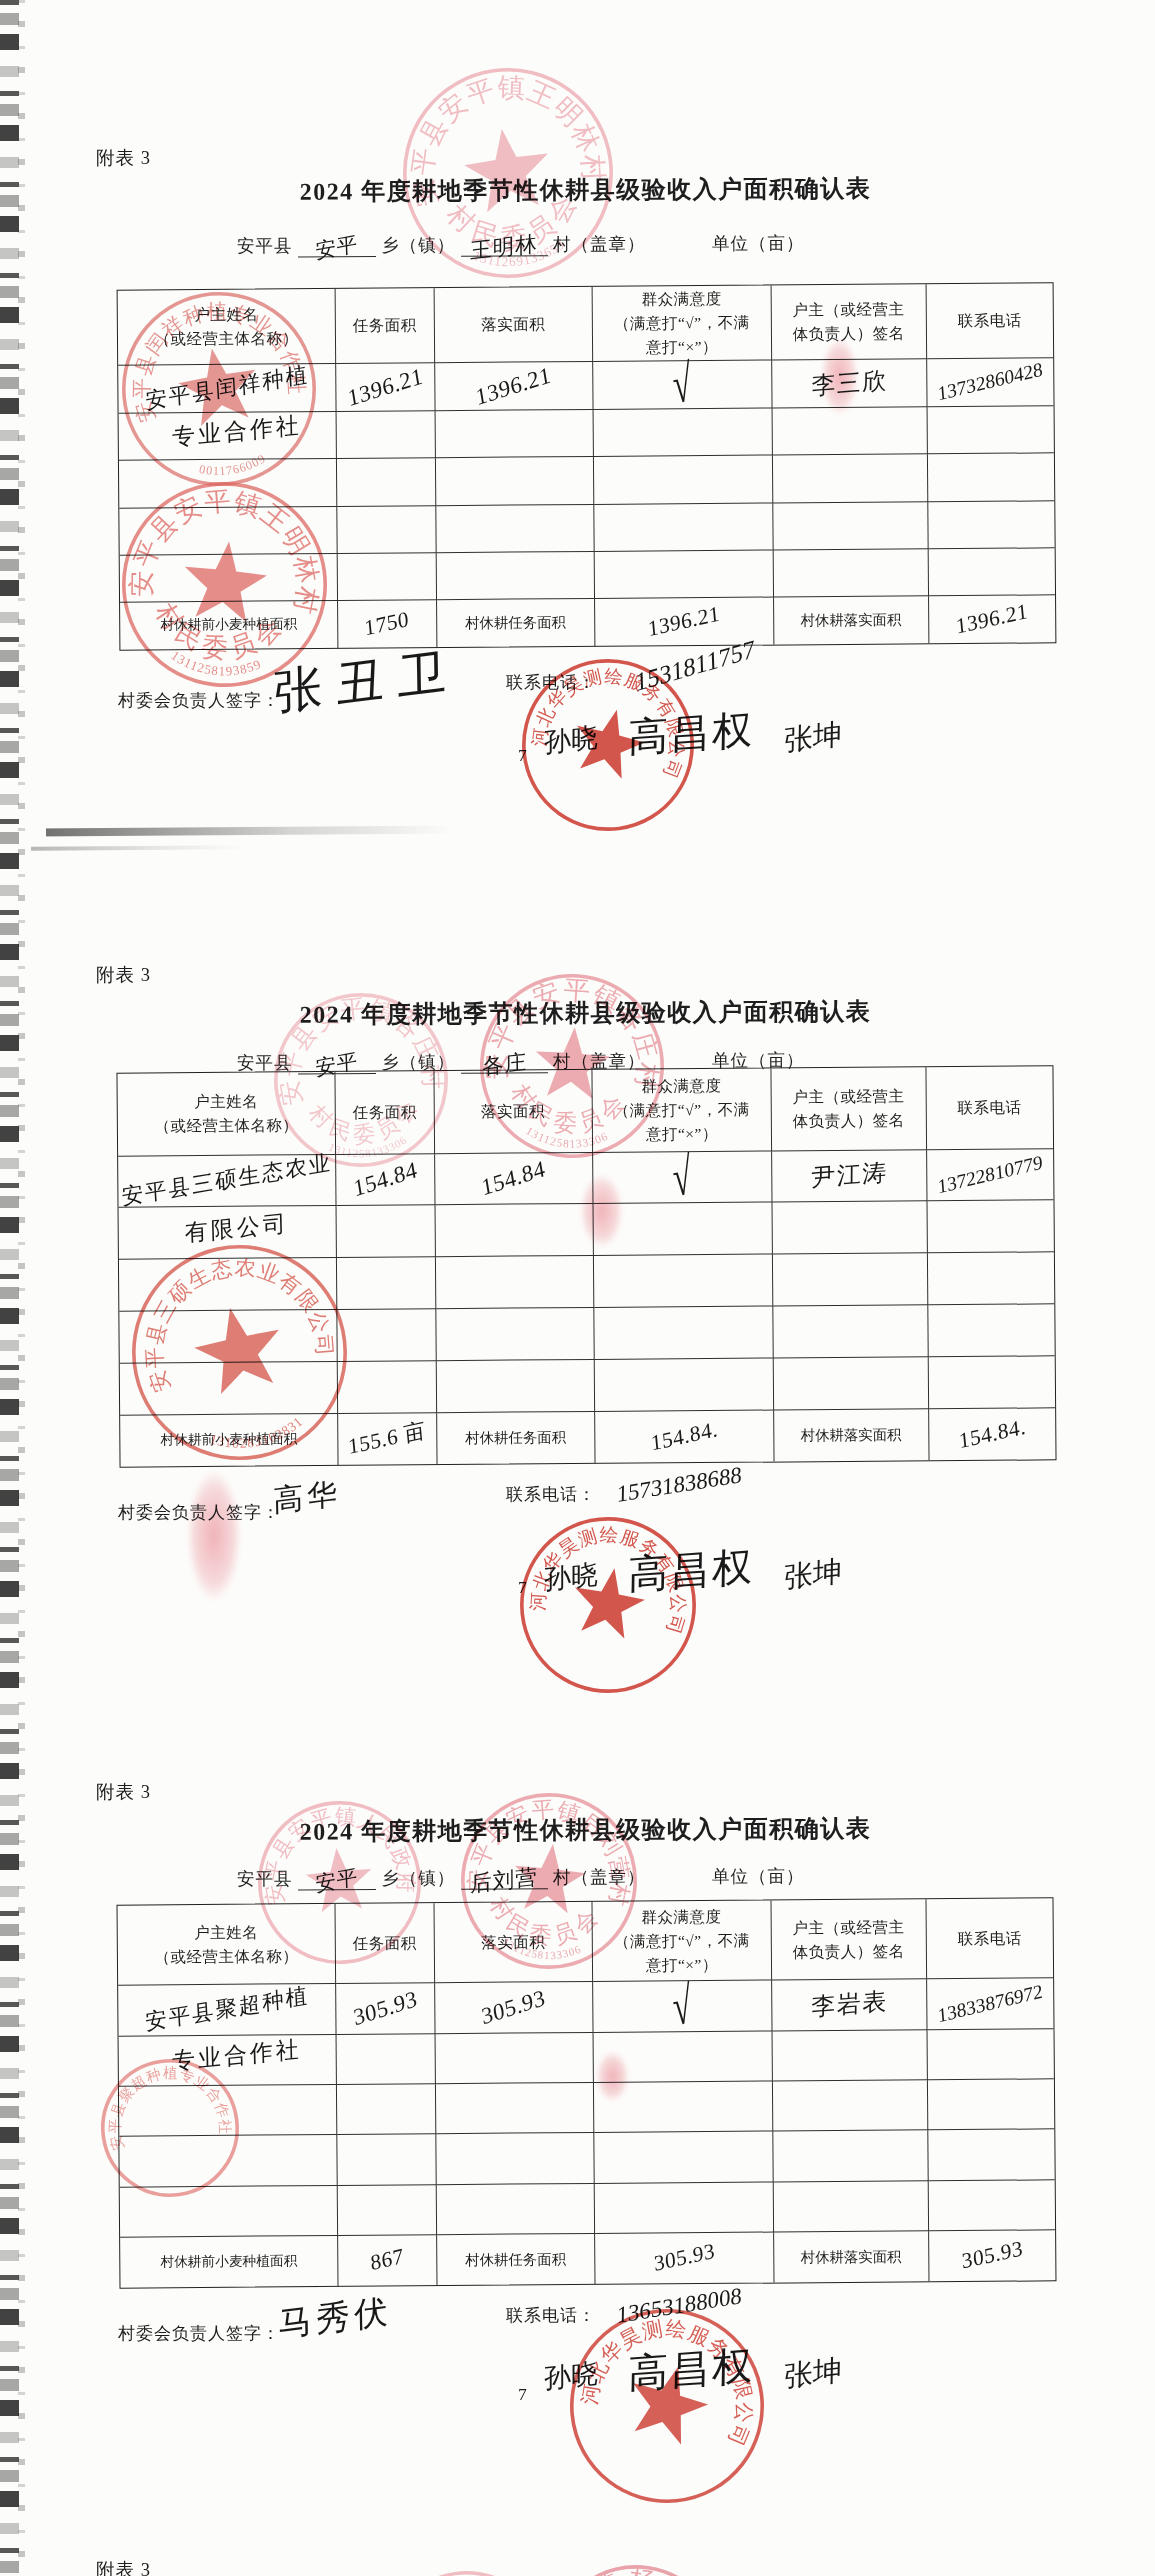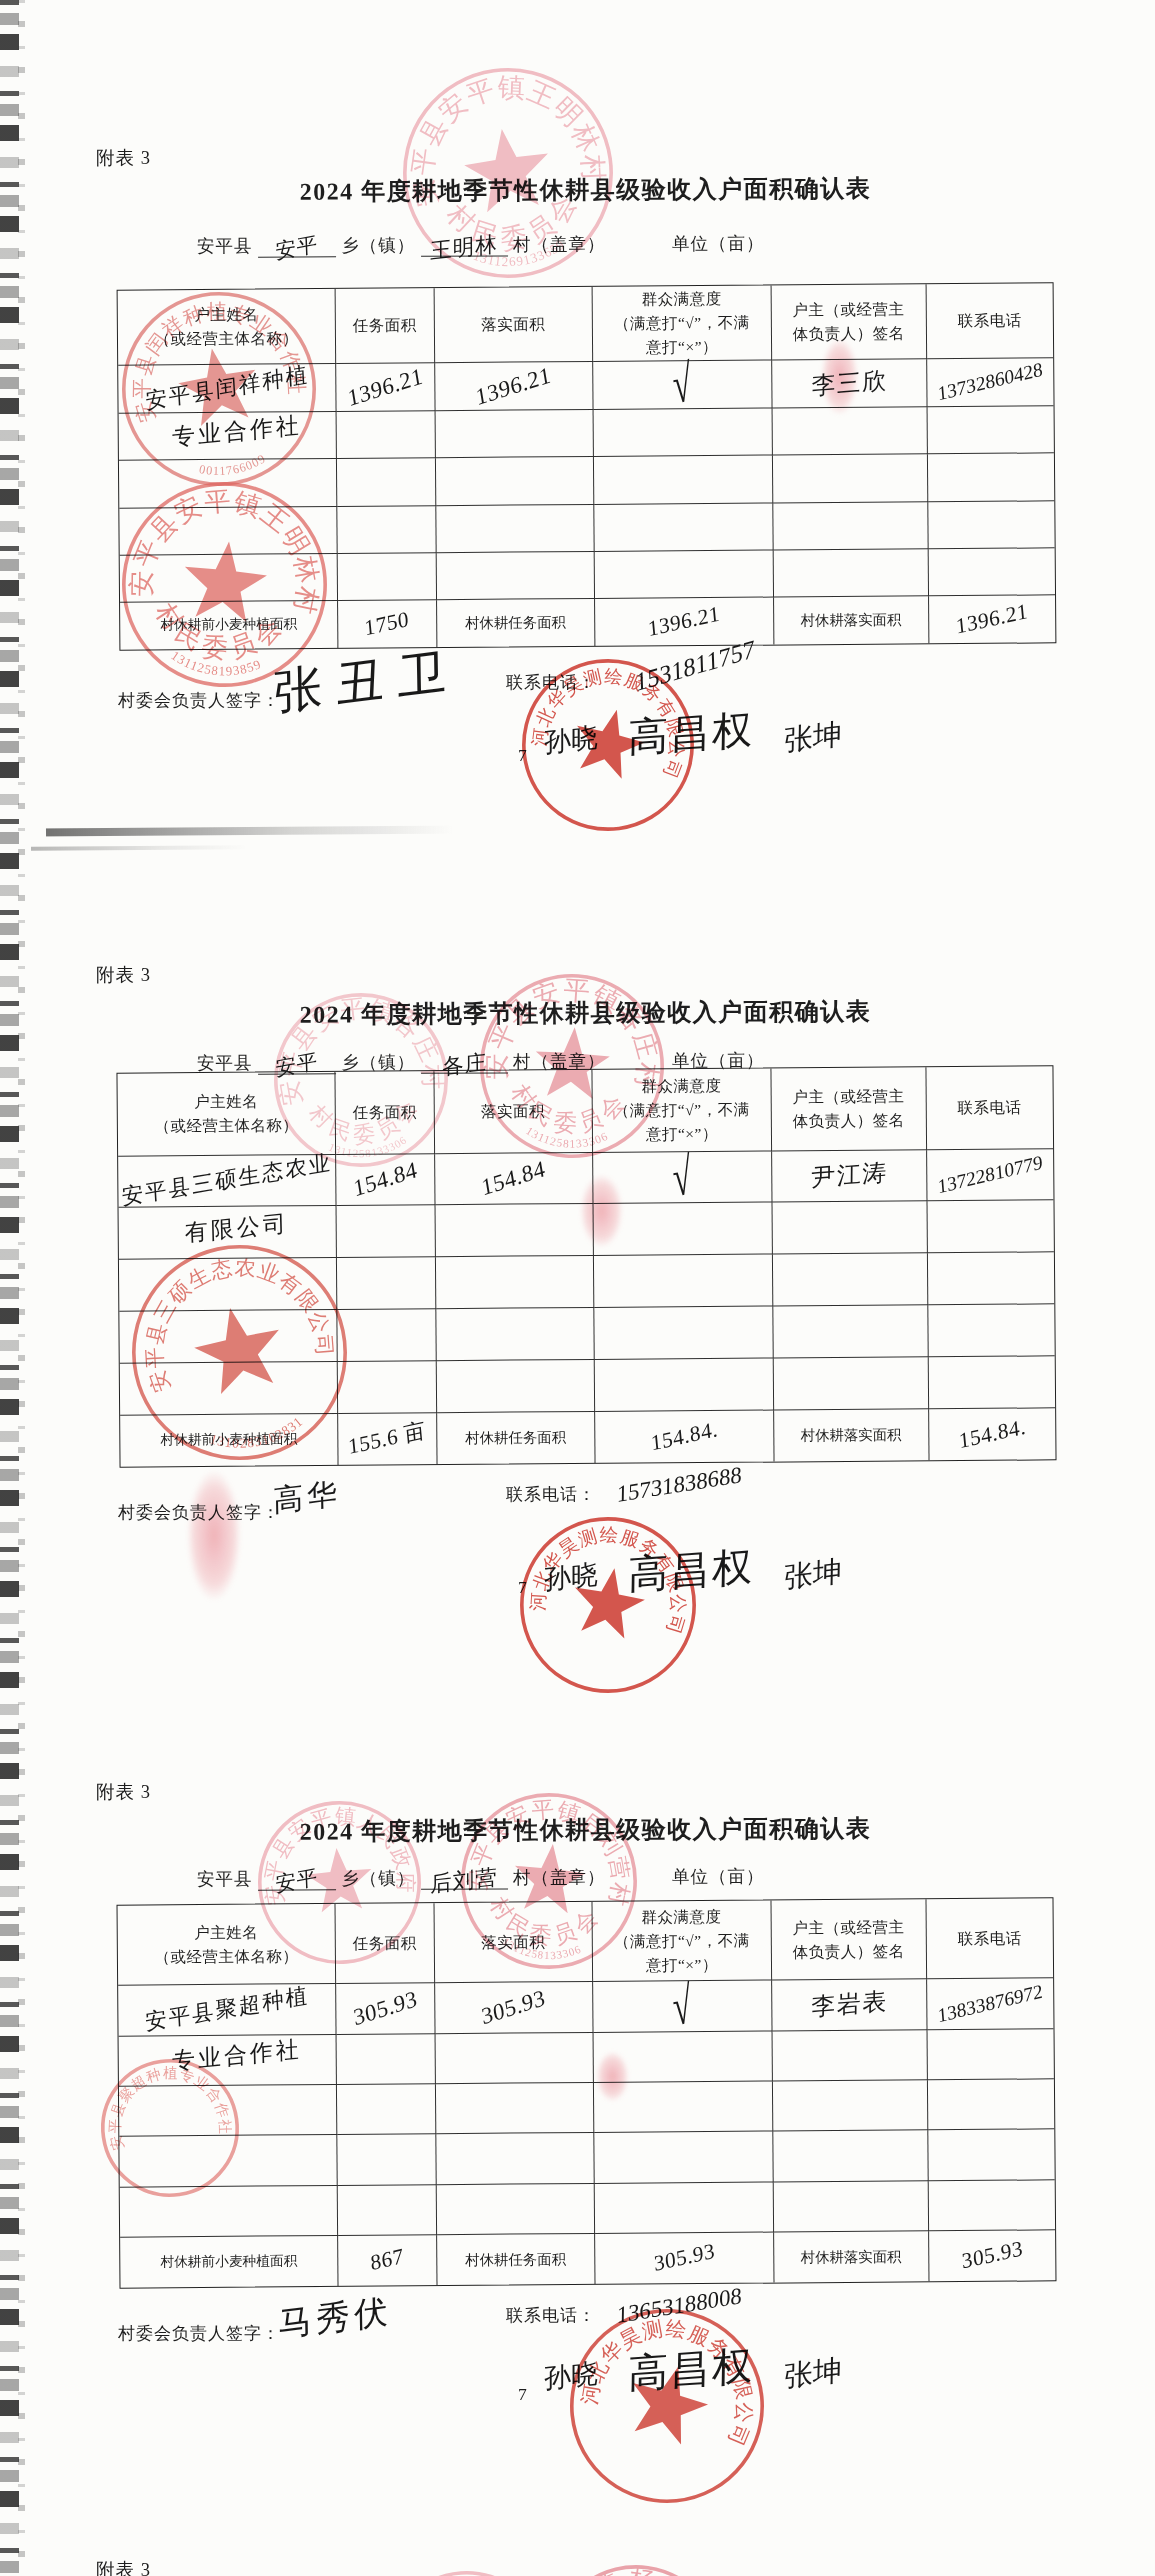--- a/index.html
+++ b/index.html
@@ -22,21 +22,21 @@
   .smear{position:absolute;background:linear-gradient(90deg,rgba(40,40,40,.65),rgba(90,90,90,.25) 60%,rgba(120,120,120,0));
          filter:blur(0.5px);transform:rotate(-.4deg);}
 
   
   .form-page{position:absolute;left:0;width:1082px;height:783px;top:var(--t);}
   .fubiao{position:absolute;left:96px;top:var(--fb);font-size:18.5px;letter-spacing:1px;}
   .title{position:absolute;left:118px;top:var(--title);width:935px;margin:0;
          text-align:center;font-size:24px;font-weight:700;letter-spacing:1.5px;transform:rotate(-.35deg);}
   .county-line{position:absolute;left:118px;top:var(--county);width:935px;font-size:17.5px;
          letter-spacing:1px;transform:rotate(-.3deg);white-space:nowrap;}
-  .county-line .lead{margin-left:79px;}
+  .county-line .lead{margin-left:119px;}
   .blank{display:inline-block;border-bottom:1.5px solid #2b2b2b;text-align:center;height:23px;vertical-align:bottom;}
   .blank.b1{width:78px;}
   .blank.b2{width:87px;}
   .unit{margin-left:61px;font-family:Liberation Mono, monospace;}
 
   .tbl{position:absolute;left:118px;top:var(--tbl);width:935px;height:var(--tblh);
        display:grid;grid-template-columns:423fr 191fr 307fr 347fr 300fr 245fr;
        grid-template-rows:21% 13.2% 13.2% 13.2% 13.2% 13.2% 13%;
        border:1.5px solid #222;transform:rotate(-.45deg);background:rgba(255,255,255,.0);}
   .cell{border-right:1px solid #2f2f2f;border-bottom:1px solid #2f2f2f;

